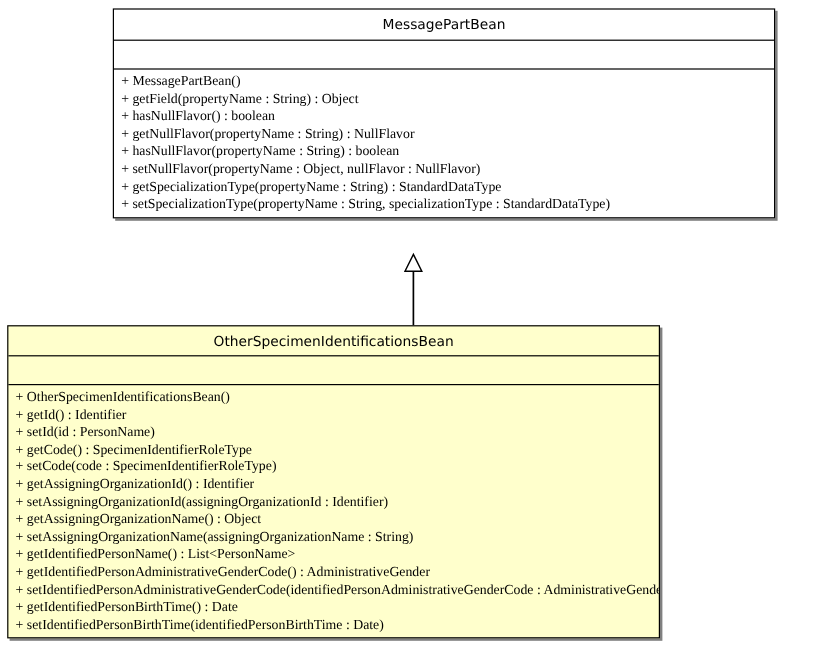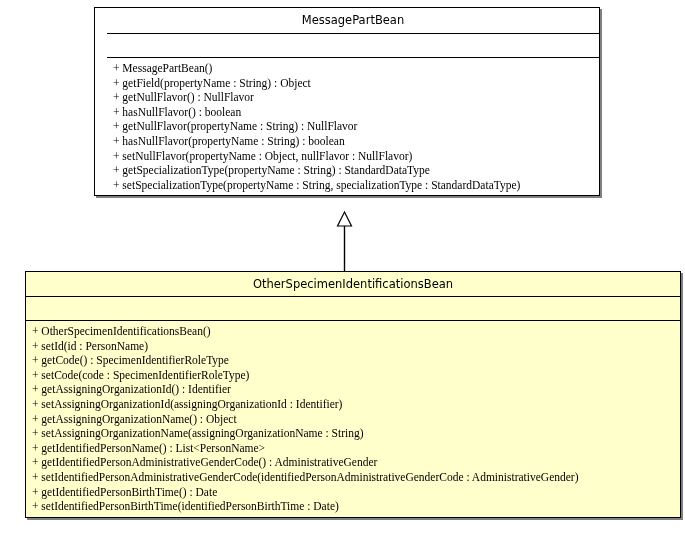--- a/index.html
+++ b/index.html
@@ -68,31 +68,30 @@
     line-height: 14.6px;
     white-space: nowrap;
     padding-left: 6px;
     overflow: hidden;
   }
 
   
   #class-message-part-bean {
     left: 94px;
     top: 7px;
-    width: 506px;
+    width: 552px;
     background: #ffffff;
-    padding-left: 12px;
   }
   #class-message-part-bean .class-name-band { height: 26px; }
 
   
   #class-other-specimen-identifications-bean {
-    left: 25px;
+    left: 6px;
     top: 271px;
-    width: 656px;
+    width: 544px;
     background: #ffffcc;
   }
   #class-other-specimen-identifications-bean .class-name-band { height: 25px; }
 
   
   #generalization-connector {
     position: absolute;
     left: 330px;
     top: 208px;
     width: 30px;
@@ -110,21 +109,20 @@
     <div class="class-name-band">MessagePartBean</div>
 
     <div class="class-attr-band">
       <ul class="attr-list"></ul>
     </div>
 
     <div class="class-ops-band">
       <ul class="ops-list" id="ops-message-part-bean">
           <li>+ MessagePartBean()</li>
           <li>+ getField(propertyName : String) : Object</li>
-          <li>+ getNullFlavor() : NullFlavor</li>
           <li>+ hasNullFlavor() : boolean</li>
           <li>+ getNullFlavor(propertyName : String) : NullFlavor</li>
           <li>+ hasNullFlavor(propertyName : String) : boolean</li>
           <li>+ setNullFlavor(propertyName : Object, nullFlavor : NullFlavor)</li>
           <li>+ getSpecializationType(propertyName : String) : StandardDataType</li>
           <li>+ setSpecializationType(propertyName : String, specializationType : StandardDataType)</li>
         </ul>
     </div>
   </div>
 
@@ -137,20 +135,21 @@
 
     <div class="class-name-band">OtherSpecimenIdentificationsBean</div>
 
     <div class="class-attr-band">
       <ul class="attr-list"></ul>
     </div>
 
     <div class="class-ops-band">
       <ul class="ops-list" id="ops-other-specimen-identifications-bean">
           <li>+ OtherSpecimenIdentificationsBean()</li>
+          <li>+ getId() : Identifier</li>
           <li>+ setId(id : PersonName)</li>
           <li>+ getCode() : SpecimenIdentifierRoleType</li>
           <li>+ setCode(code : SpecimenIdentifierRoleType)</li>
           <li>+ getAssigningOrganizationId() : Identifier</li>
           <li>+ setAssigningOrganizationId(assigningOrganizationId : Identifier)</li>
           <li>+ getAssigningOrganizationName() : Object</li>
           <li>+ setAssigningOrganizationName(assigningOrganizationName : String)</li>
           <li>+ getIdentifiedPersonName() : List&lt;PersonName&gt;</li>
           <li>+ getIdentifiedPersonAdministrativeGenderCode() : AdministrativeGender</li>
           <li>+ setIdentifiedPersonAdministrativeGenderCode(identifiedPersonAdministrativeGenderCode : AdministrativeGender)</li>

